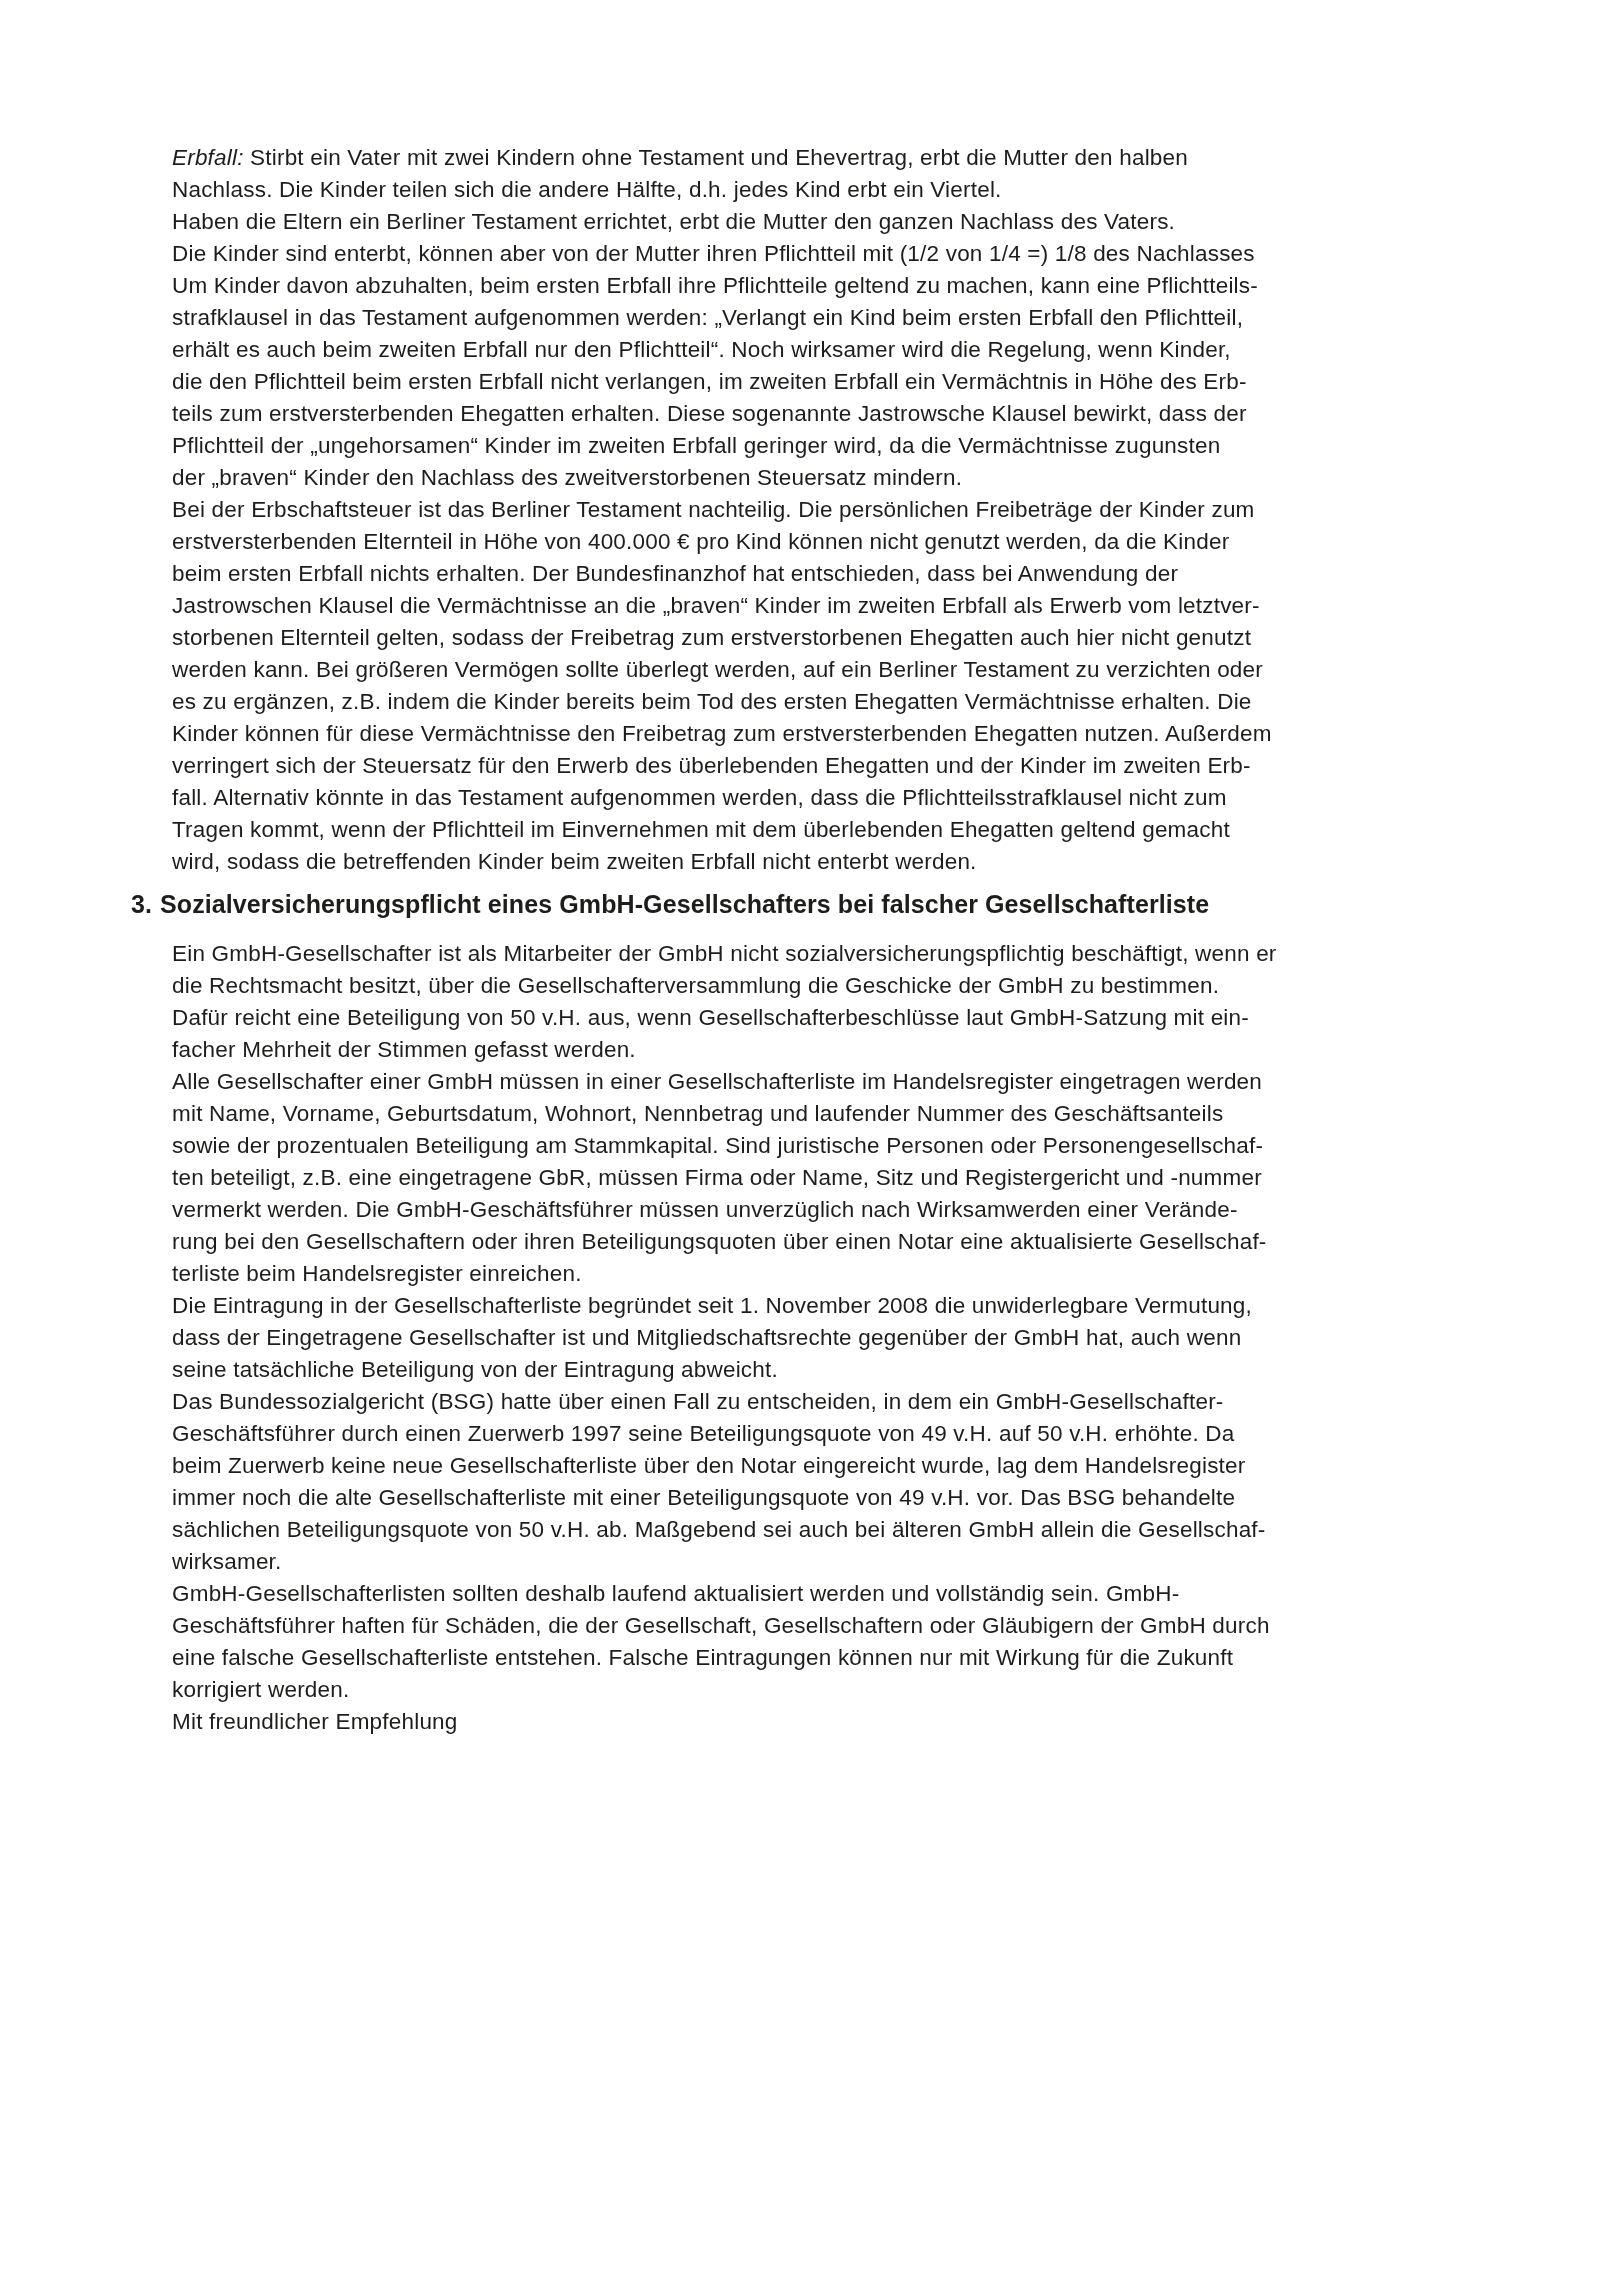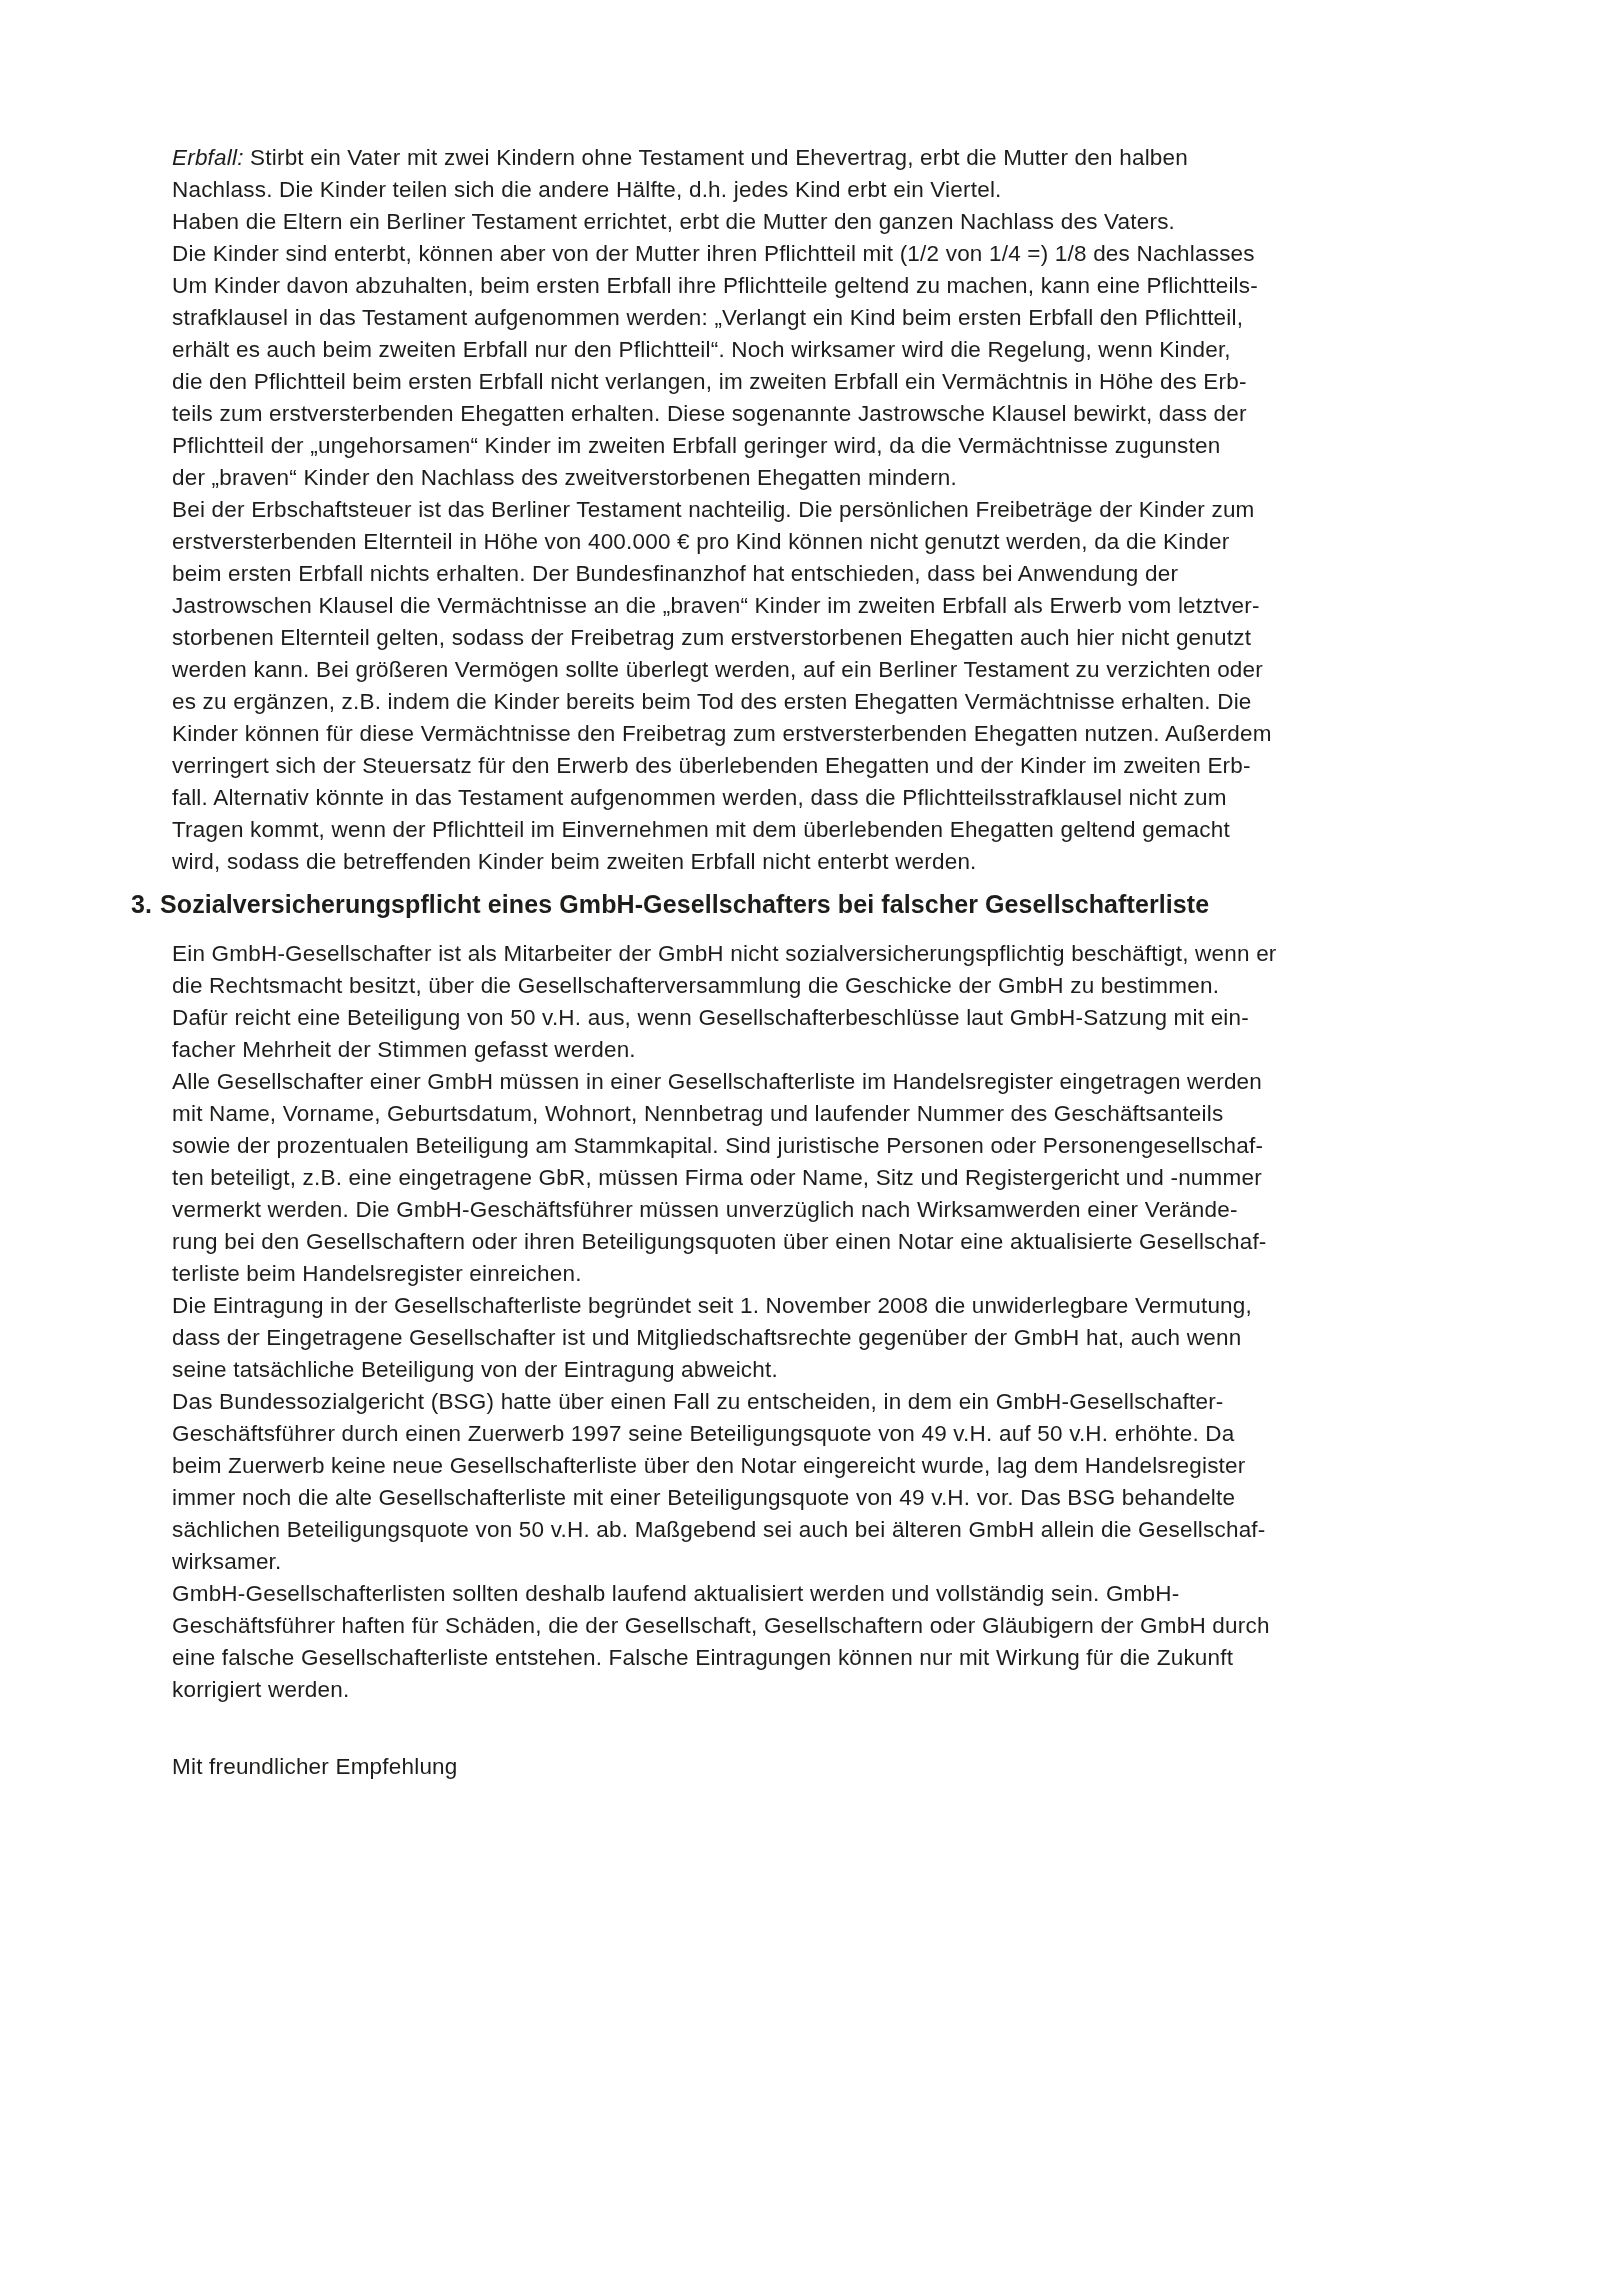--- a/index.html
+++ b/index.html
@@ -36,21 +36,20 @@
     line-height: 33px;
     letter-spacing: 0.1px;
     white-space: pre;
   }
   .section-heading .num {
     display: inline-block;
     width: 29px;
   }
   .section-body { margin-top: 17px; }
   .closing {
-    margin-top: 45px;
     font-size: 22.5px;
     line-height: 32px;
     letter-spacing: 0.2px;
     white-space: pre;
   }
 </style>
 </head>
 <body>
 
 <div class="content">
@@ -60,21 +59,21 @@
     <div>
         <div class="line">Nachlass. Die Kinder teilen sich die andere Hälfte, d.h. jedes Kind erbt ein Viertel.</div>
         <div class="line">Haben die Eltern ein Berliner Testament errichtet, erbt die Mutter den ganzen Nachlass des Vaters.</div>
         <div class="line">Die Kinder sind enterbt, können aber von der Mutter ihren Pflichtteil mit (1/2 von 1/4 =) 1/8 des Nachlasses</div>
         <div class="line">Um Kinder davon abzuhalten, beim ersten Erbfall ihre Pflichtteile geltend zu machen, kann eine Pflichtteils-</div>
         <div class="line">strafklausel in das Testament aufgenommen werden: „Verlangt ein Kind beim ersten Erbfall den Pflichtteil,</div>
         <div class="line">erhält es auch beim zweiten Erbfall nur den Pflichtteil“. Noch wirksamer wird die Regelung, wenn Kinder,</div>
         <div class="line">die den Pflichtteil beim ersten Erbfall nicht verlangen, im zweiten Erbfall ein Vermächtnis in Höhe des Erb-</div>
         <div class="line">teils zum erstversterbenden Ehegatten erhalten. Diese sogenannte Jastrowsche Klausel bewirkt, dass der</div>
         <div class="line">Pflichtteil der „ungehorsamen“ Kinder im zweiten Erbfall geringer wird, da die Vermächtnisse zugunsten</div>
-        <div class="line">der „braven“ Kinder den Nachlass des zweitverstorbenen Ehegatten mindern.</div>
+        <div class="line">der „braven“ Kinder den Nachlass des zweitverstorbenen Steuersatz mindern.</div>
         <div class="line">Bei der Erbschaftsteuer ist das Berliner Testament nachteilig. Die persönlichen Freibeträge der Kinder zum</div>
         <div class="line">erstversterbenden Elternteil in Höhe von 400.000 € pro Kind können nicht genutzt werden, da die Kinder</div>
         <div class="line">beim ersten Erbfall nichts erhalten. Der Bundesfinanzhof hat entschieden, dass bei Anwendung der</div>
         <div class="line">Jastrowschen Klausel die Vermächtnisse an die „braven“ Kinder im zweiten Erbfall als Erwerb vom letztver-</div>
         <div class="line">storbenen Elternteil gelten, sodass der Freibetrag zum erstverstorbenen Ehegatten auch hier nicht genutzt</div>
         <div class="line">werden kann. Bei größeren Vermögen sollte überlegt werden, auf ein Berliner Testament zu verzichten oder</div>
         <div class="line">es zu ergänzen, z.B. indem die Kinder bereits beim Tod des ersten Ehegatten Vermächtnisse erhalten. Die</div>
         <div class="line">Kinder können für diese Vermächtnisse den Freibetrag zum erstversterbenden Ehegatten nutzen. Außerdem</div>
         <div class="line">verringert sich der Steuersatz für den Erwerb des überlebenden Ehegatten und der Kinder im zweiten Erb-</div>
         <div class="line">fall. Alternativ könnte in das Testament aufgenommen werden, dass die Pflichtteilsstrafklausel nicht zum</div>

